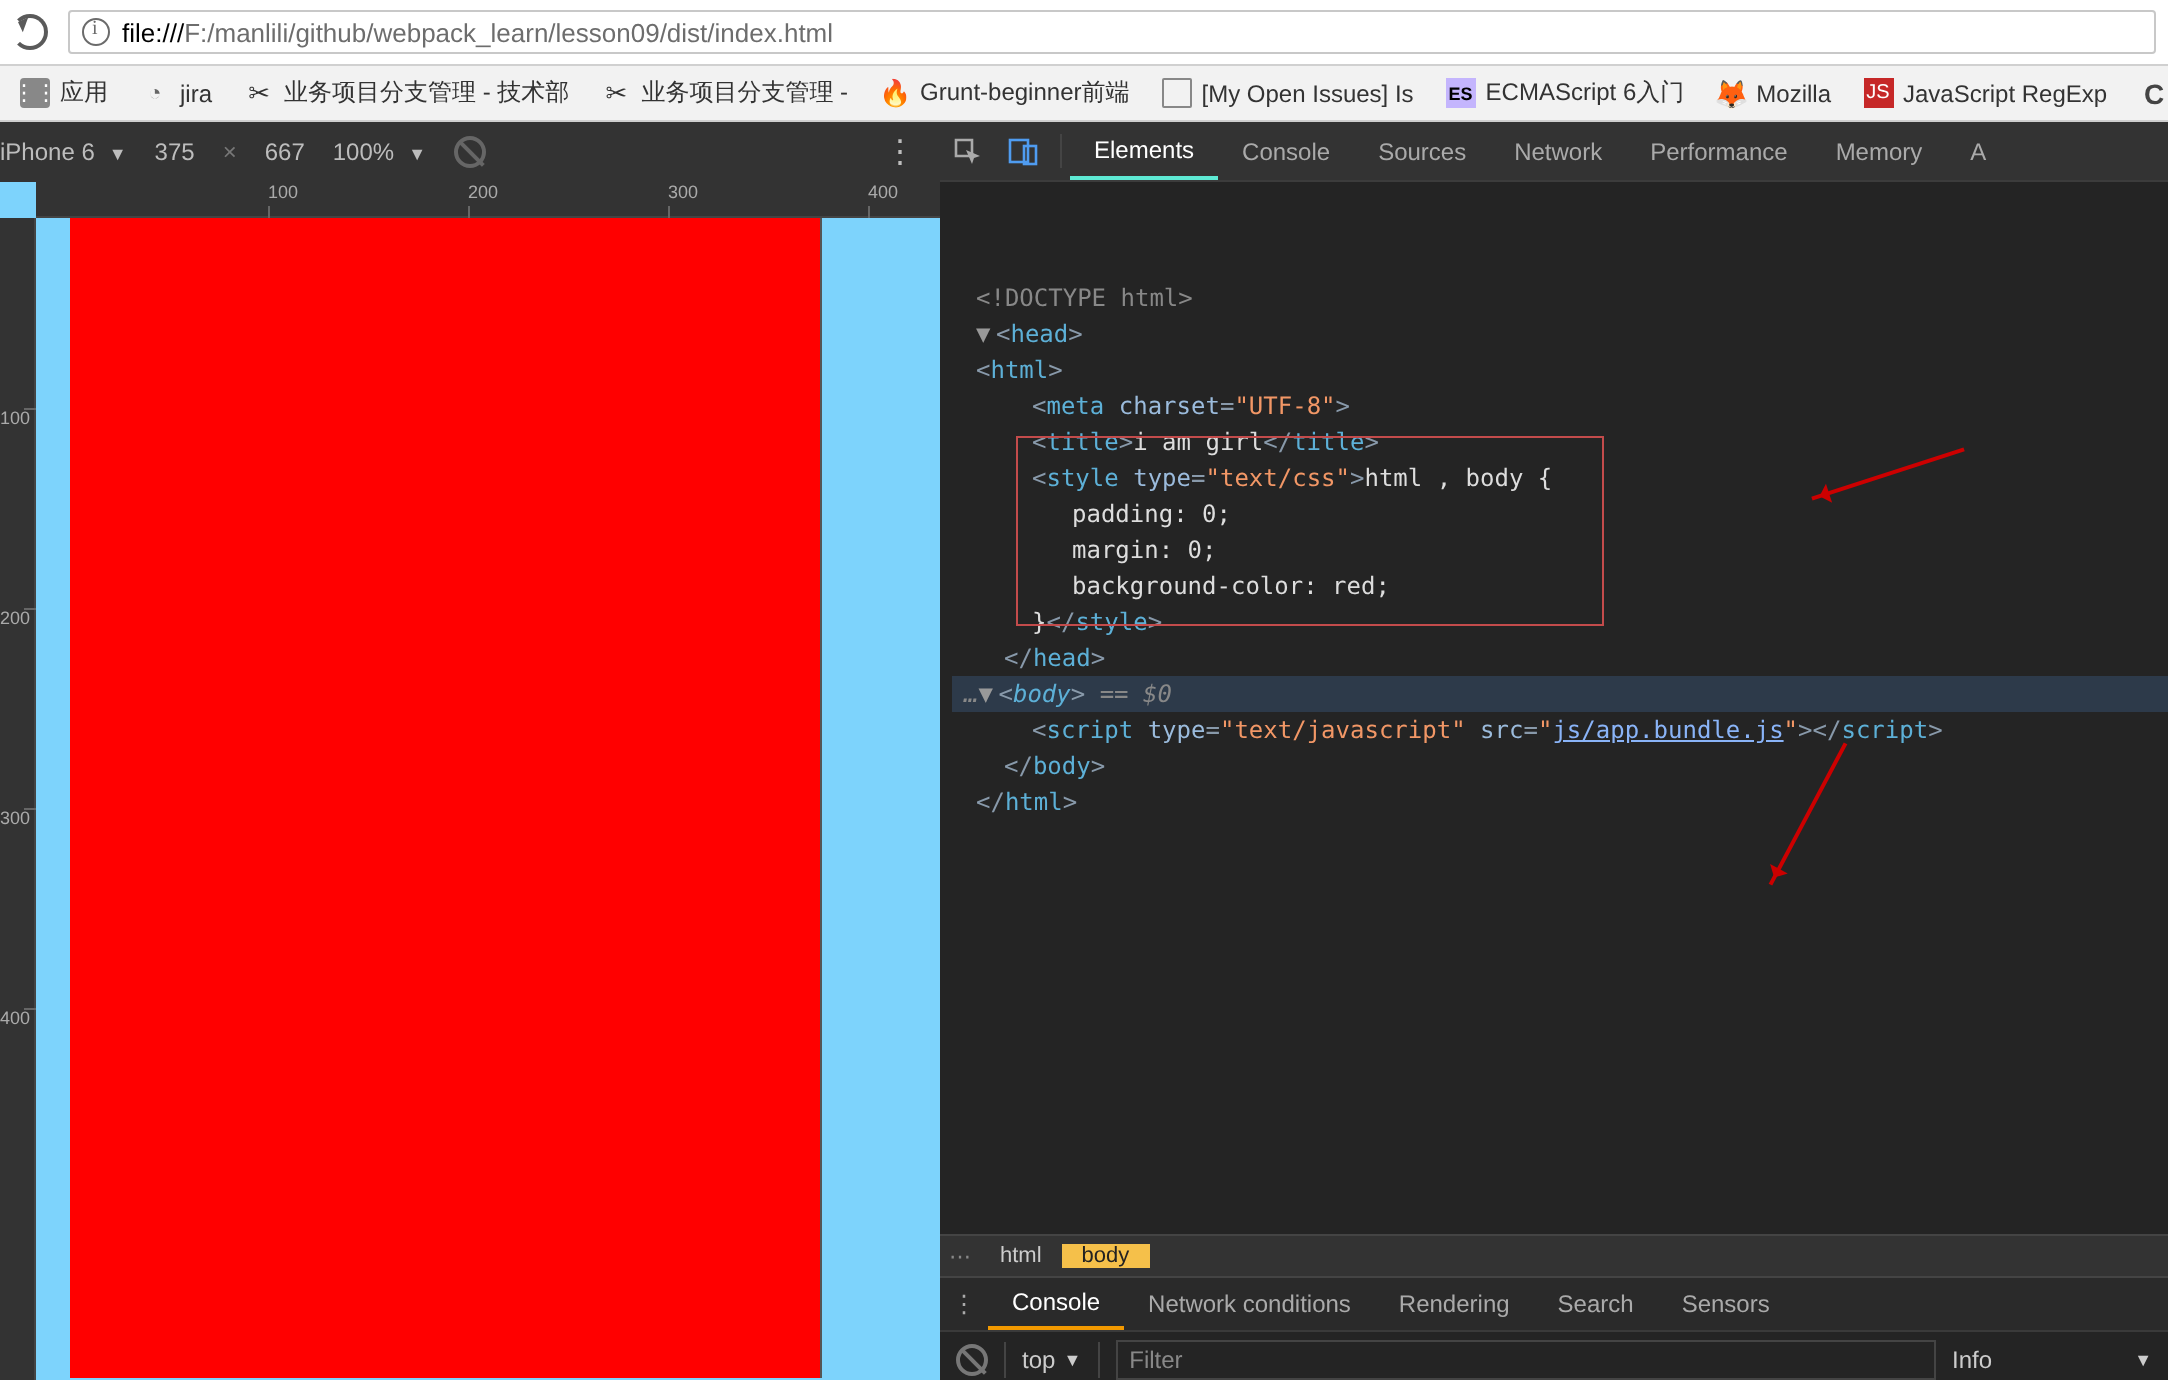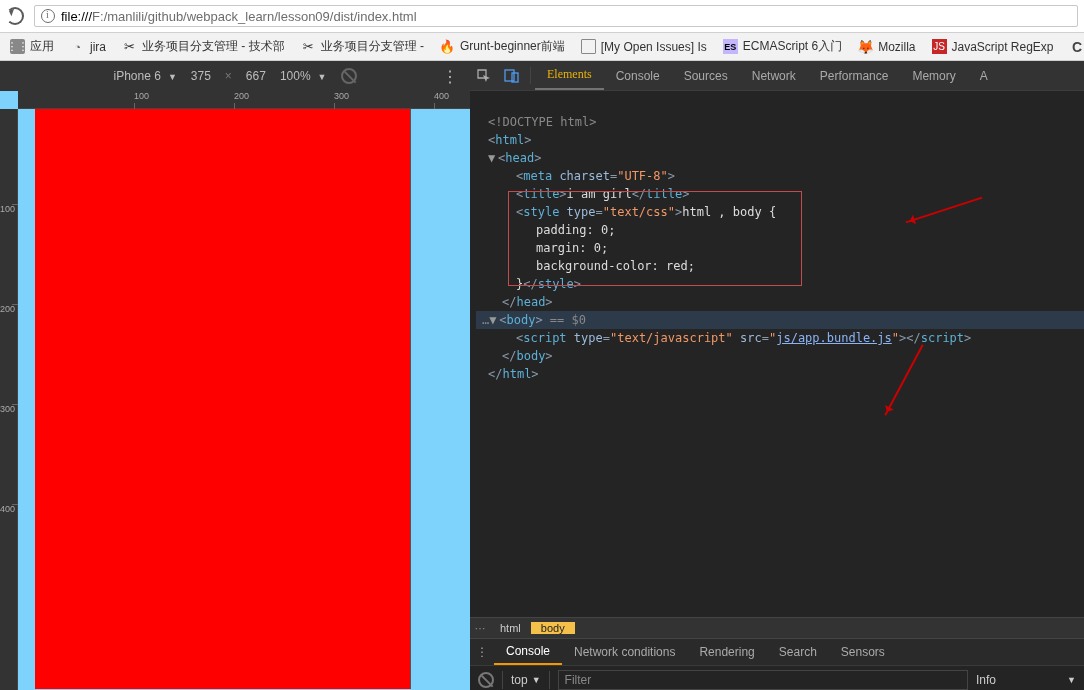--- a/index.html
+++ b/index.html
@@ -102,21 +102,21 @@
     background: #333;
     position: relative;
     display: flex;
     flex-direction: column;
   }
   .device-bar {
     height: 30px;
     background: #333;
     display: flex;
     align-items: center;
-    justify-content: center;
+    justify-content: flex-start;
     gap: 14px;
     color: #bdbdbd;
     font-size: 12px;
     position: relative;
   }
   .dev-select { display:flex; align-items:center; gap:4px; }
   .dev-select .tri::after { content:"▼"; font-size:9px; margin-left:3px; color:#bdbdbd; }
   .dim-x { color:#777; }
   .device-bar .menu-dots { position:absolute; right:12px; color:#bdbdbd; font-size:16px; }
   .noentry {
@@ -176,44 +176,45 @@
     color:#aaa;
   }
   .dt-tab {
     padding: 0 12px;
     display:flex; align-items:center;
     color:#aaa;
     font-family: "Segoe UI", Arial, sans-serif;
     font-size:12px;
     cursor:pointer;
   }
-  .dt-tab.active { color:#eab308; border-bottom:2px solid #737373;font-family:Liberation Serif, serif; }
+  .dt-tab.active { color:#ffffff; border-bottom:2px solid #5eead4; }
   .dt-sep { width:1px; background:#444; margin:6px 4px;}
 
   .dom-tree {
     flex:1;
     padding: 22px 0 6px 6px;
     line-height: 18px;
     overflow:hidden;
     position:relative;
+    margin-top:27px;
   }
   .ln { white-space: pre; }
   .ind1 { padding-left: 12px; }
   .ind2 { padding-left: 26px; }
   .ind3 { padding-left: 40px; }
   .ind4 { padding-left: 60px; }
   .c-punc { color:#89a; }
   .c-tag  { color:#5db0d7; }
   .c-attr { color:#9bbbdc; }
   .c-str  { color:#f29766; }
   .c-gray { color:#888; }
   .c-txt  { color:#ddd; }
   .c-link { color:#8ab4f8; text-decoration: underline; }
   .twist { color:#999; display:inline-block; width:10px;}
-  .sel-row { background:#2d3a4a; }
+  .sel-row { background:#2d3a4a;font-style:italic; }
   .eqsel { color:#888; }
 
   .style-box {
     position:absolute;
     left: 38px; top: 100px;
     width: 294px; height: 95px;
     border:1px solid #c34b4b;
     pointer-events:none;
   }
   .arrow1, .arrow2 {
@@ -388,22 +389,22 @@
         <div class="dt-tab">Console</div>
         <div class="dt-tab">Sources</div>
         <div class="dt-tab">Network</div>
         <div class="dt-tab">Performance</div>
         <div class="dt-tab">Memory</div>
         <div class="dt-tab">A</div>
       </div>
 
       <div class="dom-tree">
         <div class="ln ind1"><span class="c-gray">&lt;!DOCTYPE html&gt;</span></div>
+        <div class="ln ind1"><span class="twist">▼</span><span class="c-punc">&lt;</span><span class="c-tag">head</span><span class="c-punc">&gt;</span></div>
         <div class="ln ind1"><span class="c-punc">&lt;</span><span class="c-tag">html</span><span class="c-punc">&gt;</span></div>
-        <div class="ln ind1"><span class="twist">▼</span><span class="c-punc">&lt;</span><span class="c-tag">head</span><span class="c-punc">&gt;</span></div>
         <div class="ln ind3"><span class="c-punc">&lt;</span><span class="c-tag">meta</span> <span class="c-attr">charset</span><span class="c-punc">=</span><span class="c-str">"<span>UTF-8</span>"</span><span class="c-punc">&gt;</span></div>
         <div class="ln ind3"><span class="c-punc">&lt;</span><span class="c-tag">title</span><span class="c-punc">&gt;</span><span class="c-txt">i am girl</span><span class="c-punc">&lt;/</span><span class="c-tag">title</span><span class="c-punc">&gt;</span></div>
         <div class="ln ind3"><span class="c-punc">&lt;</span><span class="c-tag">style</span> <span class="c-attr">type</span><span class="c-punc">=</span><span class="c-str">"<span>text/css</span>"</span><span class="c-punc">&gt;</span><span class="c-txt">html , body {</span></div>
         <div class="ln ind4 c-txt">padding: 0;</div>
         <div class="ln ind4 c-txt">margin: 0;</div>
         <div class="ln ind4 c-txt">background-color: red;</div>
         <div class="ln ind3"><span class="c-txt">}</span><span class="c-punc">&lt;/</span><span class="c-tag">style</span><span class="c-punc">&gt;</span></div>
         <div class="ln ind2"><span class="c-punc">&lt;/</span><span class="c-tag">head</span><span class="c-punc">&gt;</span></div>
         <div class="ln ind1 sel-row"><span class="c-gray" style="margin-left:-6px;">…</span><span class="twist">▼</span><span class="c-punc">&lt;</span><span class="c-tag">body</span><span class="c-punc">&gt;</span><span class="eqsel"> == $0</span></div>
         <div class="ln ind3"><span class="c-punc">&lt;</span><span class="c-tag">script</span> <span class="c-attr">type</span><span class="c-punc">=</span><span class="c-str">"<span>text/javascript</span>"</span> <span class="c-attr">src</span><span class="c-punc">=</span><span class="c-str">"<span class="c-link">js/app.bundle.js</span>"</span><span class="c-punc">&gt;&lt;/</span><span class="c-tag">script</span><span class="c-punc">&gt;</span></div>

